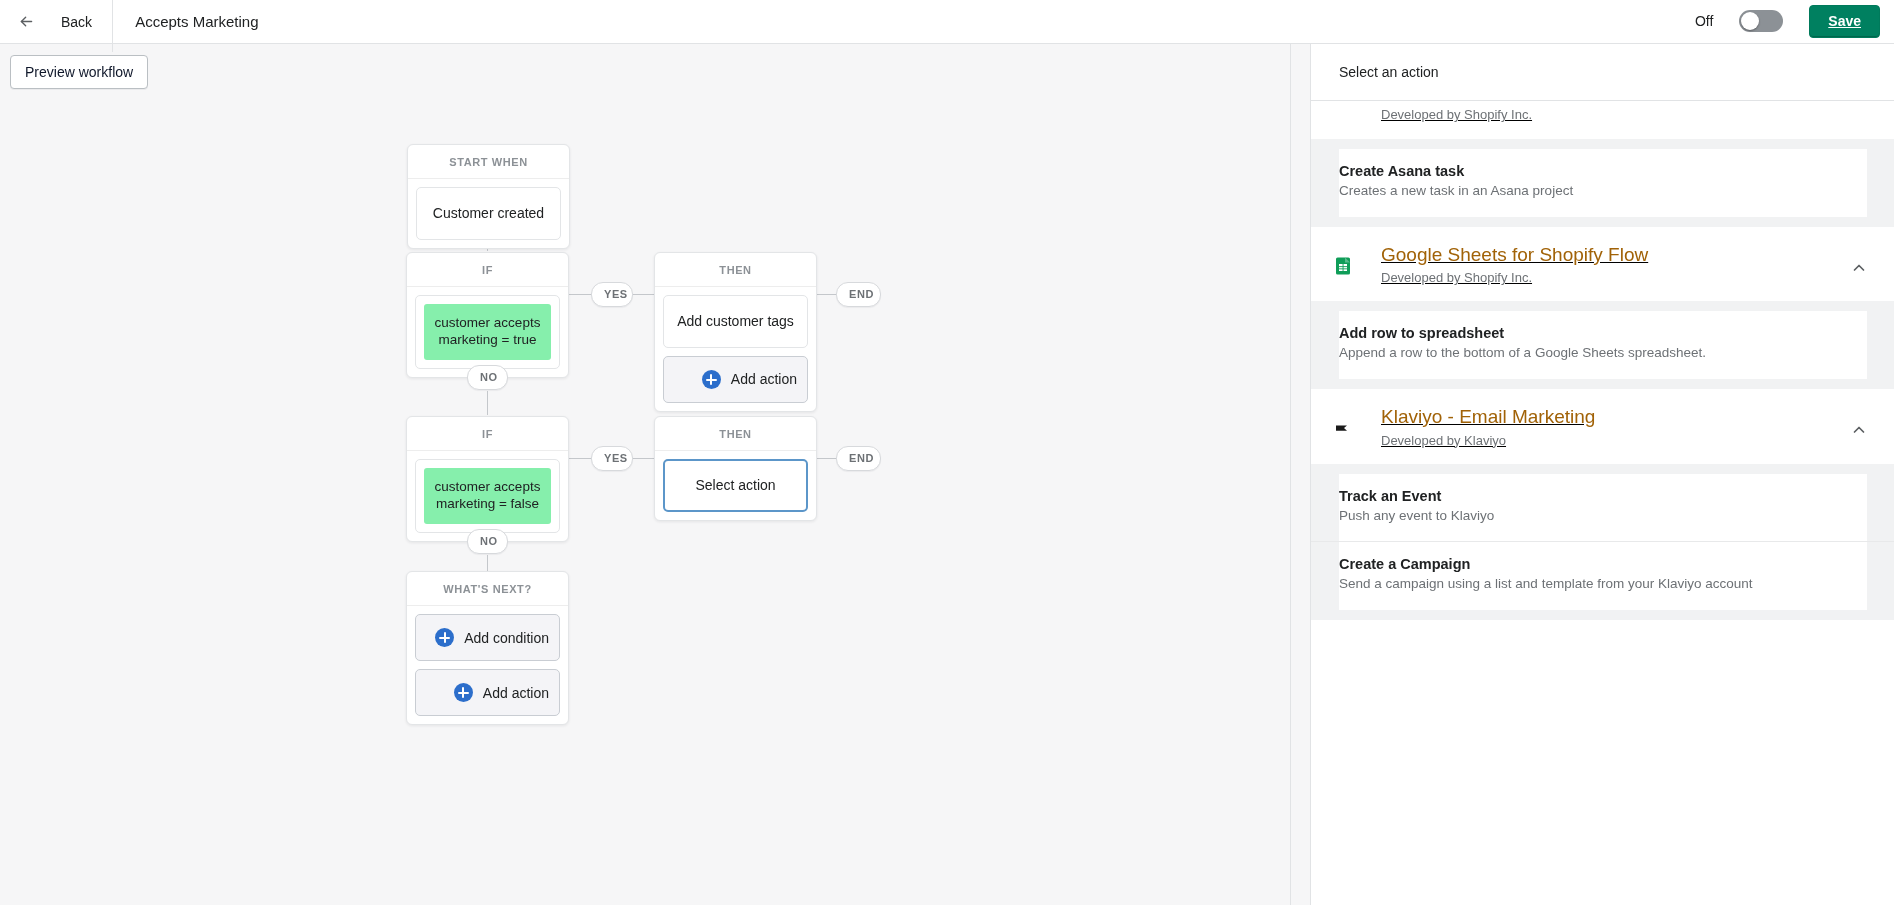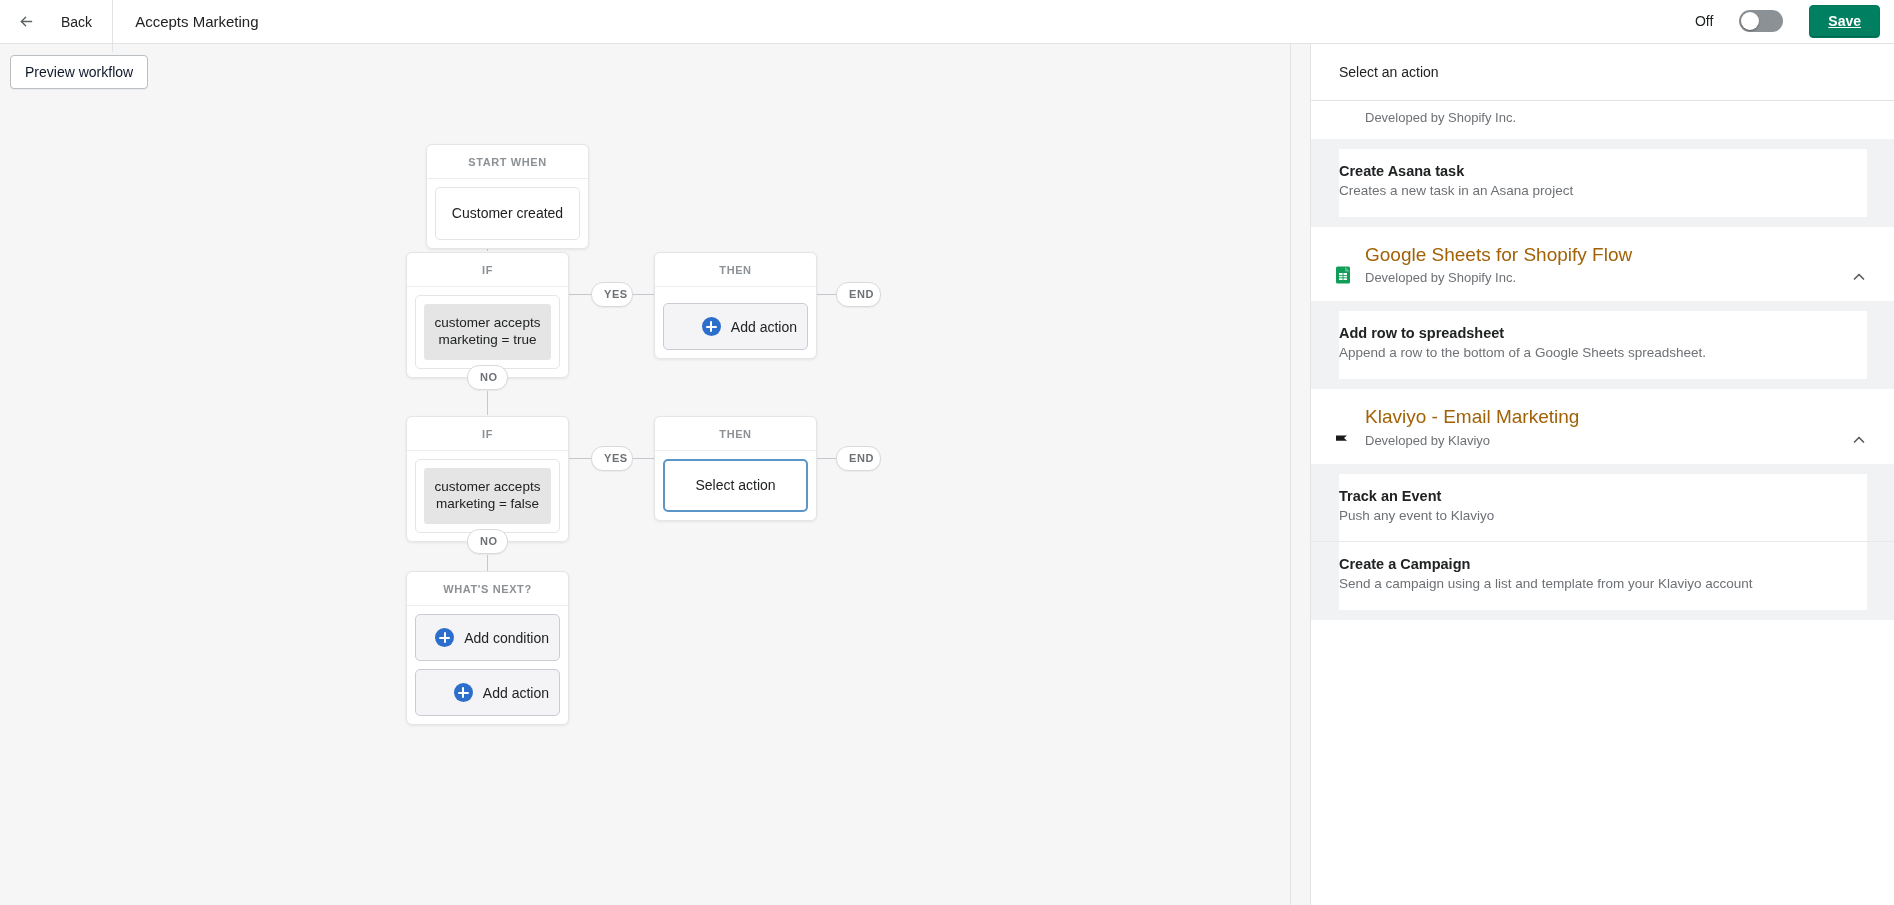--- a/index.html
+++ b/index.html
@@ -80,21 +80,21 @@
     padding: 11px 0 10px; border-bottom: 1px solid #ededed;
   }
   .card-body { padding: 8px; }
   .inner-box {
     border: 1px solid #e3e5e7; border-radius: 5px; background: #fff;
     font-size: 14px; color: #202223; text-align: center;
     padding: 16px 10px; line-height: 1.35;
   }
   .inner-box.condition { padding: 8px; border-radius: 5px; }
   .cond-pill {
-    background: #e5e5e5; border-radius: 3px; color: #202223;
+    background: #86efac; border-radius: 3px; color: #202223;
     font-size: 13.5px; line-height: 1.25; padding: 11px 8px; text-align: center;
   }
   .inner-box.selected {
     border: 2px solid #5c96c9; padding: 15px 10px;
   }
   .btn-add {
     margin-top: 8px;
     border: 1px solid #c9cdd3; border-radius: 5px;
     background: #f4f4f7;
     display: flex; align-items: center; justify-content: flex-end; gap: 10px;
@@ -139,22 +139,23 @@
   .sidebar-head {
     padding: 20px 28px 18px; font-size: 14px; color: #202223;
     background: #ffffff; border-bottom: 1px solid #e1e3e5;
     min-height: 57px;
   }
   .sidebar-list { flex: 1; overflow: hidden; position: relative; background: #ffffff; }
 
   .group-head {
     background: #ffffff;
     padding: 16px 28px 16px 22px;
-    display: flex; align-items: flex-end; gap: 12px;
+    display: flex; align-items: center; gap: 28px;
     cursor: pointer;
+    text-decoration: underline;
   }
   .group-head.partial { padding-top: 0; padding-bottom: 14px; }
   .group-icon { width: 20px; height: 20px; flex: 0 0 20px; margin-top: 4px; }
   .group-text { flex: 1; min-width: 0; }
   .group-title { font-size: 19px; color: #a16207; line-height: 1.3; font-weight: 400; }
   .group-sub { font-size: 13px; color: #6d7175; margin-top: 3px; }
   .chev { width: 16px; height: 16px; flex: 0 0 16px; margin-top: 8px; color: #5c5f62; }
 
   .item-wrap { background: #f1f2f3; padding: 10px 0; }
   .action-item {
@@ -205,21 +206,21 @@
         <div class="vline" style="left:487px; top:511px; height:17px;"></div>
 
         <div class="hline" style="left:569px; top:250px; width:22px;"></div>
         <div class="hline" style="left:633px; top:250px; width:22px;"></div>
         <div class="hline" style="left:817px; top:250px; width:19px;"></div>
 
         <div class="hline" style="left:569px; top:414px; width:22px;"></div>
         <div class="hline" style="left:633px; top:414px; width:22px;"></div>
         <div class="hline" style="left:817px; top:414px; width:19px;"></div>
 
-        <div class="card" style="left:426px; top:100px; width:163px;">
+        <div class="card" style="left:407px; top:100px; width:163px;">
           <div class="card-head">START WHEN</div>
           <div class="card-body">
             <div class="inner-box">Customer created</div>
           </div>
         </div>
 
         <div class="card" style="left:406px; top:208px; width:163px;">
           <div class="card-head">IF</div>
           <div class="card-body">
             <div class="inner-box condition">
@@ -230,20 +231,21 @@
             </div>
           </div>
         </div>
 
         <div class="pill" style="left:591px; top:238px; width:42px;">YES</div>
         <div class="pill" style="left:467px; top:321px; width:41px;">NO</div>
 
         <div class="card" style="left:654px; top:208px; width:163px;">
           <div class="card-head">THEN</div>
           <div class="card-body">
+            <div class="inner-box">Add customer tags</div>
             <div class="btn-add">
               <span class="plus-icon"></span>
               <span>Add action</span>
             </div>
           </div>
         </div>
 
         <div class="pill" style="left:836px; top:238px; width:45px;">END</div>
 
         <div class="card" style="left:406px; top:372px; width:163px;">

